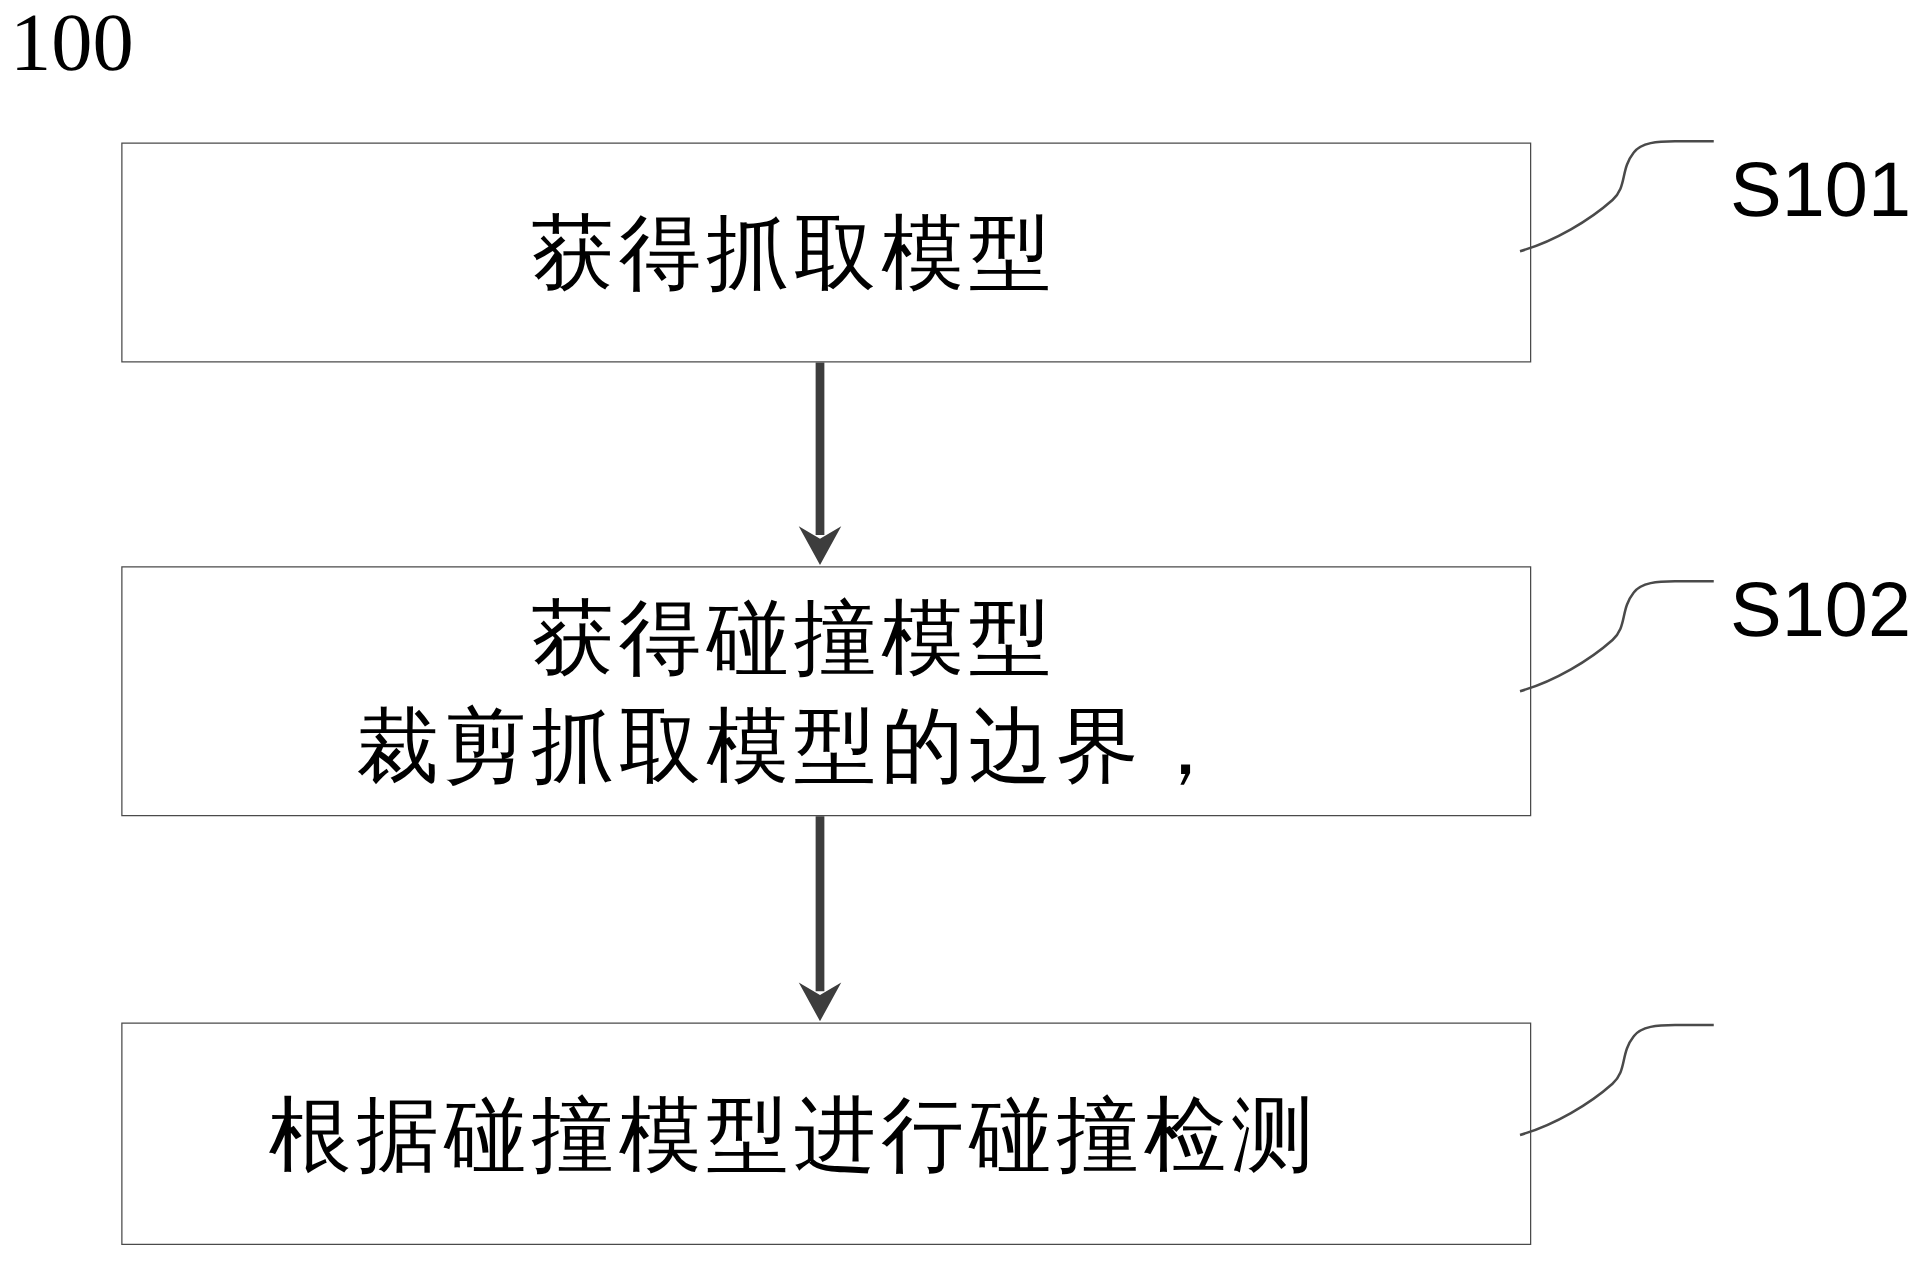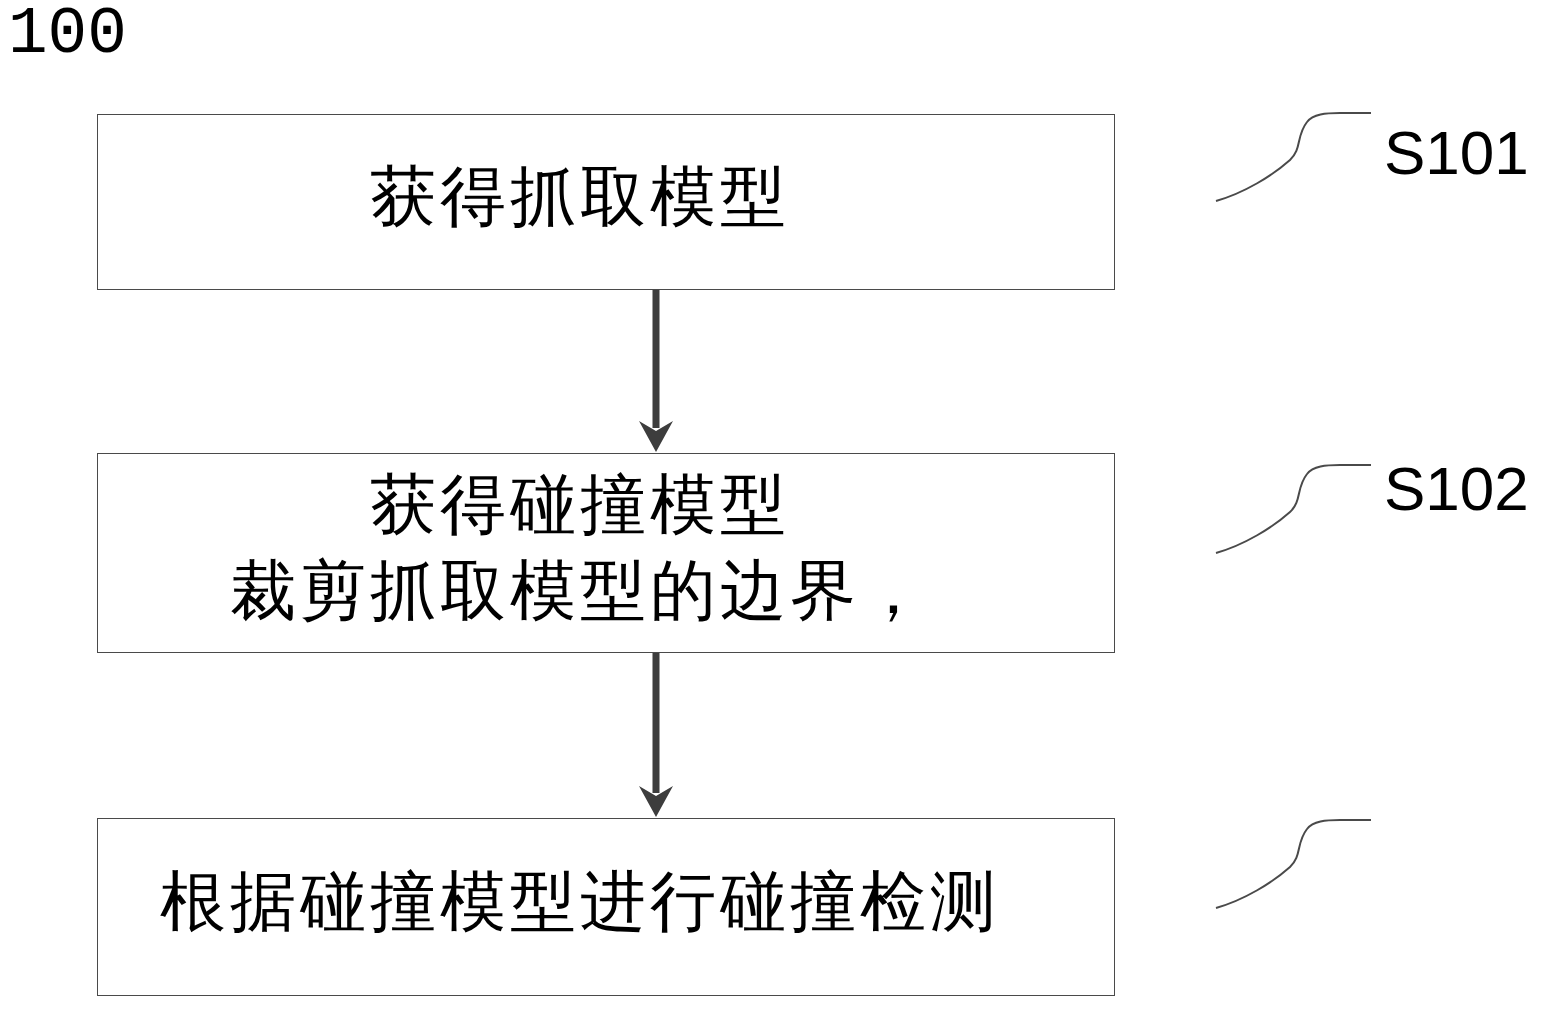--- a/index.html
+++ b/index.html
@@ -15,36 +15,36 @@
     overflow: hidden;
     font-family: "Liberation Sans", sans-serif;
   }
   .fig-ref {
     position: absolute;
     left: 8px;
     top: 2px;
     font-size: 66px;
     line-height: 66px;
     color: #000000;
-    font-family: Liberation Mono, monospace;
+    font-family: Liberation Serif, serif;
   }
   .flow-box {
     position: absolute;
     left: 97px;
-    width: 1018px;
+    width: 1128px;
     box-sizing: border-box;
     border: 1.5px solid #4a4a4a;
     background: #ffffff;
     display: flex;
     flex-direction: column;
     justify-content: center;
     align-items: center;
     padding-right: 52px;
     color: #000000;
-    font-family: Liberation Mono, monospace;
+    font-family: Liberation Sans, sans-serif;
     font-size: 66px;
     letter-spacing: 4px;
   }
   .flow-box .text-line {
     line-height: 86px;
     white-space: nowrap;
   }
   .box-1 { top: 114px; height: 176px; }
   .box-2 { top: 453px; height: 200px; }
   .box-3 { top: 818px; height: 178px; }

